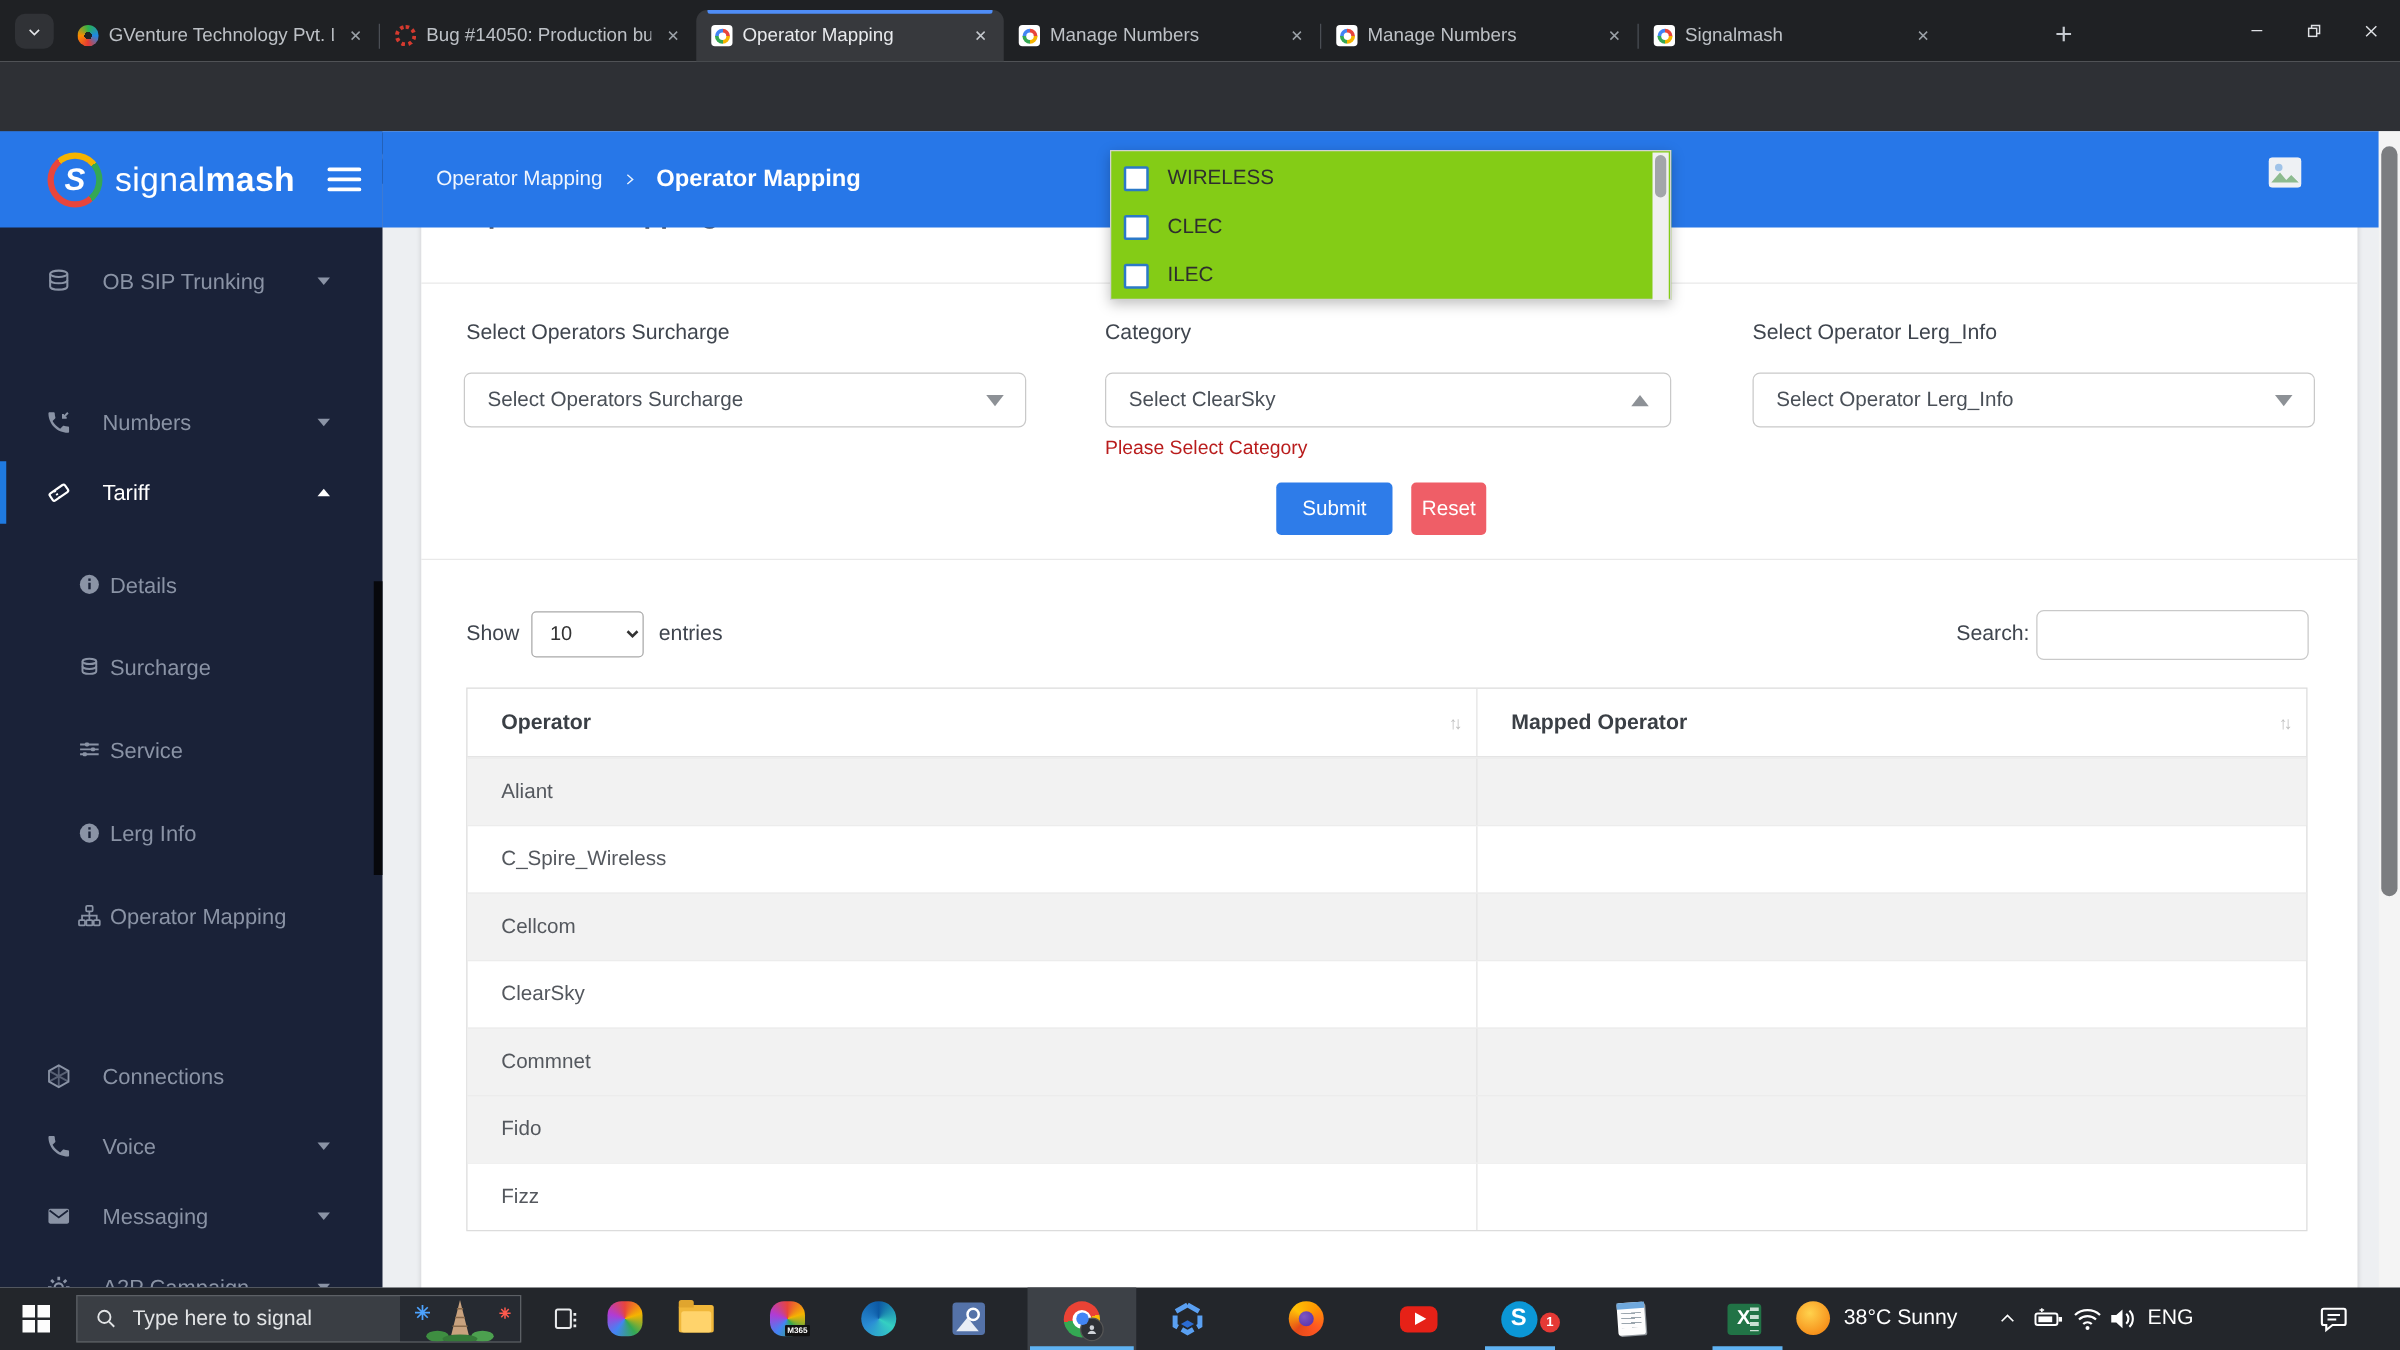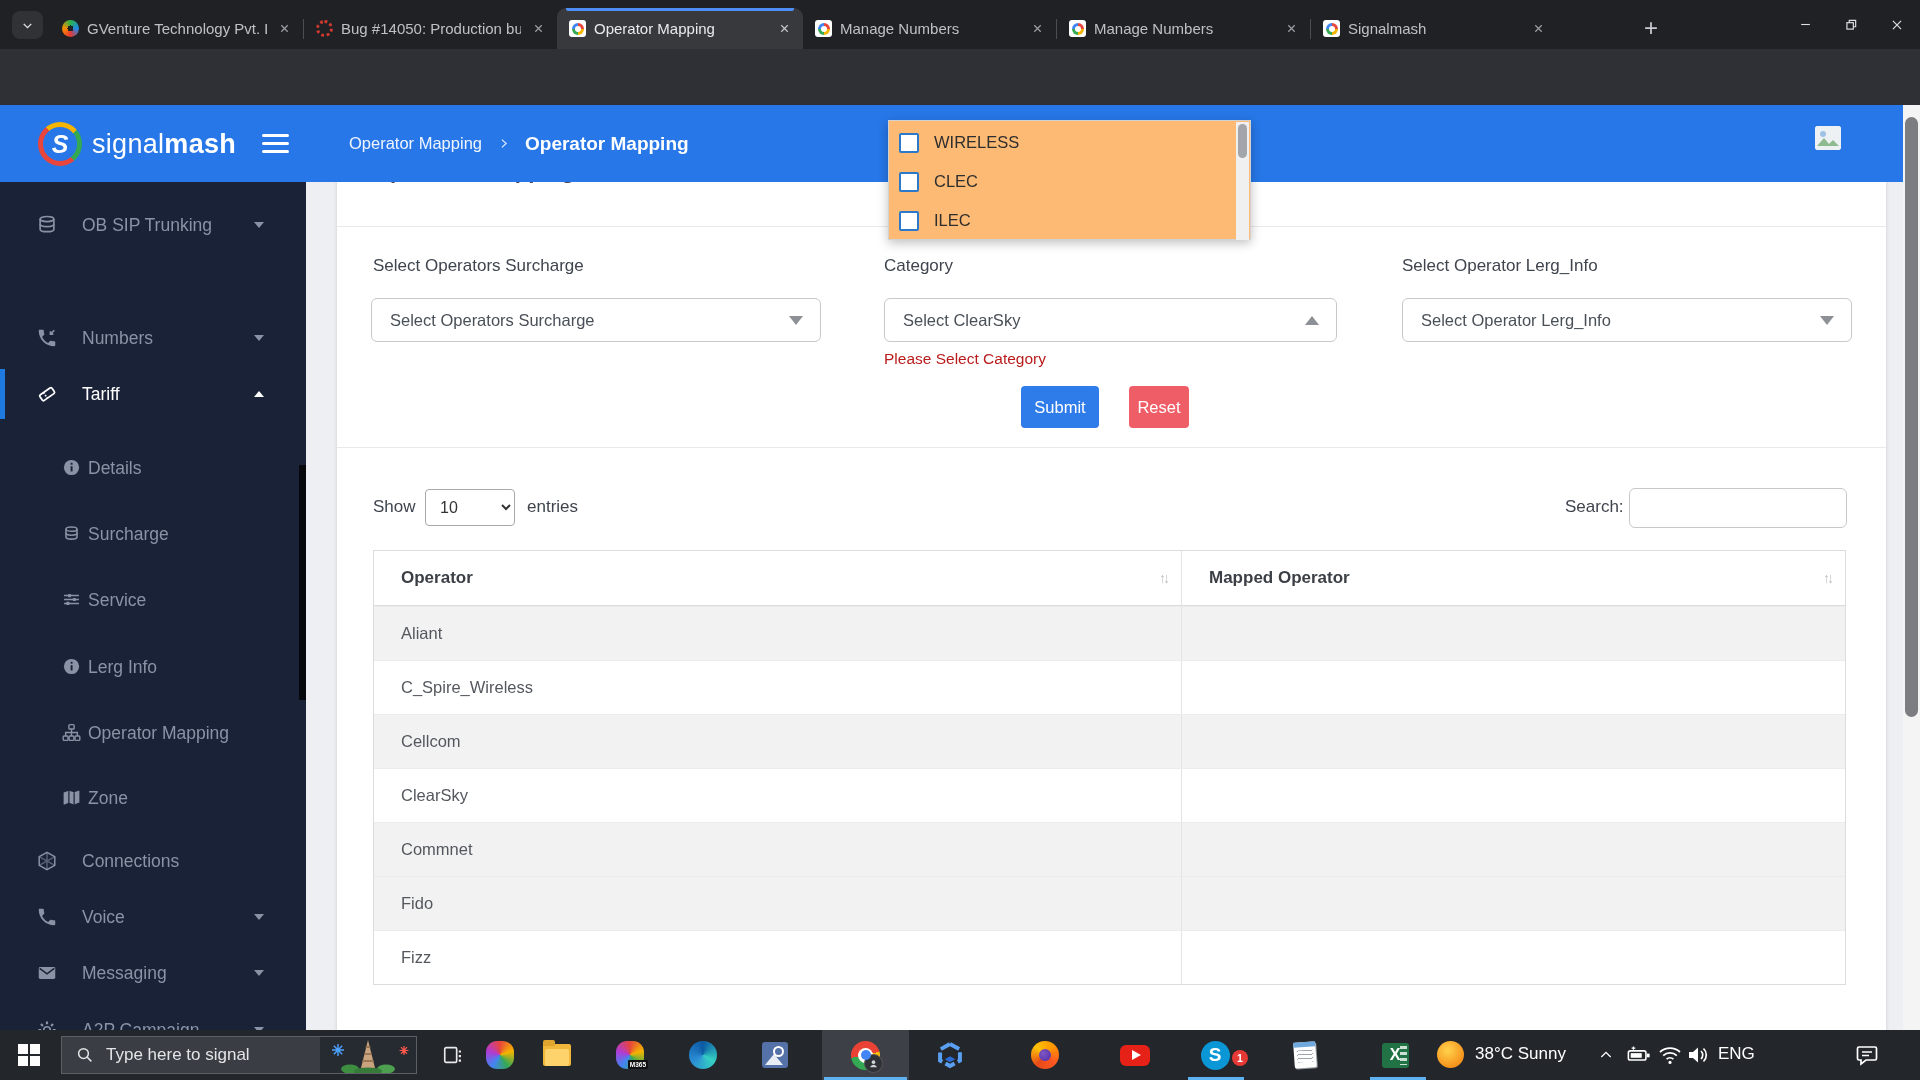--- a/index.html
+++ b/index.html
@@ -89,21 +89,21 @@
   .flabel { position:absolute; font-size:17px; color:#3f454e; }
   .selbox { position:absolute; top:148px; height:44px; background:#fff; border:1px solid #c9c9c9;
     border-radius:6px; display:flex; align-items:center; padding:0 18px; font-size:16.5px; color:#4a5058; }
   .selcaret { position:absolute; right:17px; width:0; height:0;
     border-left:7.5px solid transparent; border-right:7.5px solid transparent; }
   .selcaret.down { border-top:9px solid #8d9196; }
   .selcaret.up { border-bottom:9px solid #8d9196; }
   .err { position:absolute; left:547px; top:200px; color:#b91c1c; font-size:15.5px; }
   .btn { position:absolute; top:236px; height:42px; border:none; border-radius:4px; color:#fff;
     font-size:16.5px; font-family:inherit; }
-  .btn-submit { left:684px; width:78px; background:#2e7ce9;text-align:center; }
+  .btn-submit { left:684px; width:93px; background:#2e7ce9;text-align:center; }
   .btn-reset { left:792px; width:60px; background:#ef5e67; }
 
   .ctl-label { position:absolute; font-size:17px; color:#3f454e; }
   .pagesize { position:absolute; left:88px; top:339px; width:90px; height:37px; font-size:16px;
     color:#333; border:1px solid #a9a9a9; border-radius:4px; background:#fff; padding-left:10px;
     font-family:inherit; }
   .searchbox { position:absolute; left:1292px; top:338px; width:218px; height:40px;
     border:1px solid #c9c9c9; border-radius:6px; background:#fff; font-size:16px; padding:0 10px;
     font-family:inherit; }
 
@@ -114,21 +114,21 @@
   .trow { display:flex; height:54px; align-items:center; color:#54585e; font-size:16.5px;
     border-top:1px solid #ececec; }
   .trow.odd { background:#f2f2f2; }
   .tc1 { width:807px; padding-left:27px; position:relative; height:100%; display:flex; align-items:center; }
   .tc2 { flex:1; padding-left:27px; border-left:1px solid #e3e3e3; position:relative; height:100%;
     display:flex; align-items:center; }
   .sorticons { position:absolute; right:14px; color:#bfbfbf; font-size:14px; letter-spacing:-3px;
     font-weight:400; }
 
   
-  .ddpanel { position:absolute; left:888px; top:120px; width:363px; height:120px; background:#fdba74;
+  .ddpanel { position:absolute; left:888px; top:120px; width:449px; height:120px; background:#84cc16;
     border:1px solid #d2d2d2; box-shadow:0 3px 10px rgba(0,0,0,.25); z-index:8; }
   .ddopt { position:absolute; left:0; width:430px; height:39px; display:flex; align-items:center;
     color:#2e2e2e; font-size:16.5px; }
   .ddcheck { position:absolute; left:10px; width:20px; height:20px; border:2px solid #2b79c8;
     border-radius:2px; background:#fff; }
   .ddopt span.olabel { position:absolute; left:45px; }
   .ddtrack { position:absolute; right:1px; top:1px; width:13px; height:118px; background:#f0f0f0; }
   .ddthumb { position:absolute; left:2px; top:2px; width:9px; height:34px; background:#a2a5a9; border-radius:5px; }
 
   
@@ -520,29 +520,20 @@
           <svg viewBox="0 0 24 24" width="21" height="21" fill="none" stroke="currentColor" stroke-width="1.6">
             <rect x="9" y="3" width="6" height="5" rx="1"></rect>
             <rect x="2.5" y="16" width="5.5" height="5" rx="1"></rect>
             <rect x="9.25" y="16" width="5.5" height="5" rx="1"></rect>
             <rect x="16" y="16" width="5.5" height="5" rx="1"></rect>
             <path d="M12 8v4M5.3 16v-4h13.4v4M12 12v4"></path>
           </svg>
         </span>
       <span class="nlabel">Operator Mapping</span>
     </div>
-    <div class="nav sub" style="top:665px">
-      <span class="nico">
-          <svg viewBox="0 0 24 24" width="21" height="21">
-            <path d="M9 4.2l6 1.9 5.1-1.9a.7.7 0 0 1 .9.7v12.9l-6 2.2-6-1.9-5.1 1.9a.7.7 0 0 1-.9-.7V6.4z" fill="currentColor"></path>
-            <path d="M9 4.2v14.9M15 6.1v14" stroke="#1a2238" stroke-width="1.4"></path>
-          </svg>
-        </span>
-      <span class="nlabel">Zone</span>
-    </div>
     <div class="nav" style="top:728px">
       <span class="nico">
           <svg viewBox="0 0 24 24" width="22" height="22" fill="none" stroke="currentColor" stroke-width="1.6">
             <polygon points="12,2.5 20.5,7.3 20.5,16.7 12,21.5 3.5,16.7 3.5,7.3"></polygon>
             <path d="M12 2.5v19M3.5 7.3l17 9.4M20.5 7.3l-17 9.4" opacity=".55"></path>
           </svg>
         </span>
       <span class="nlabel">Connections</span>
     </div>
     <div class="nav" style="top:784px">

